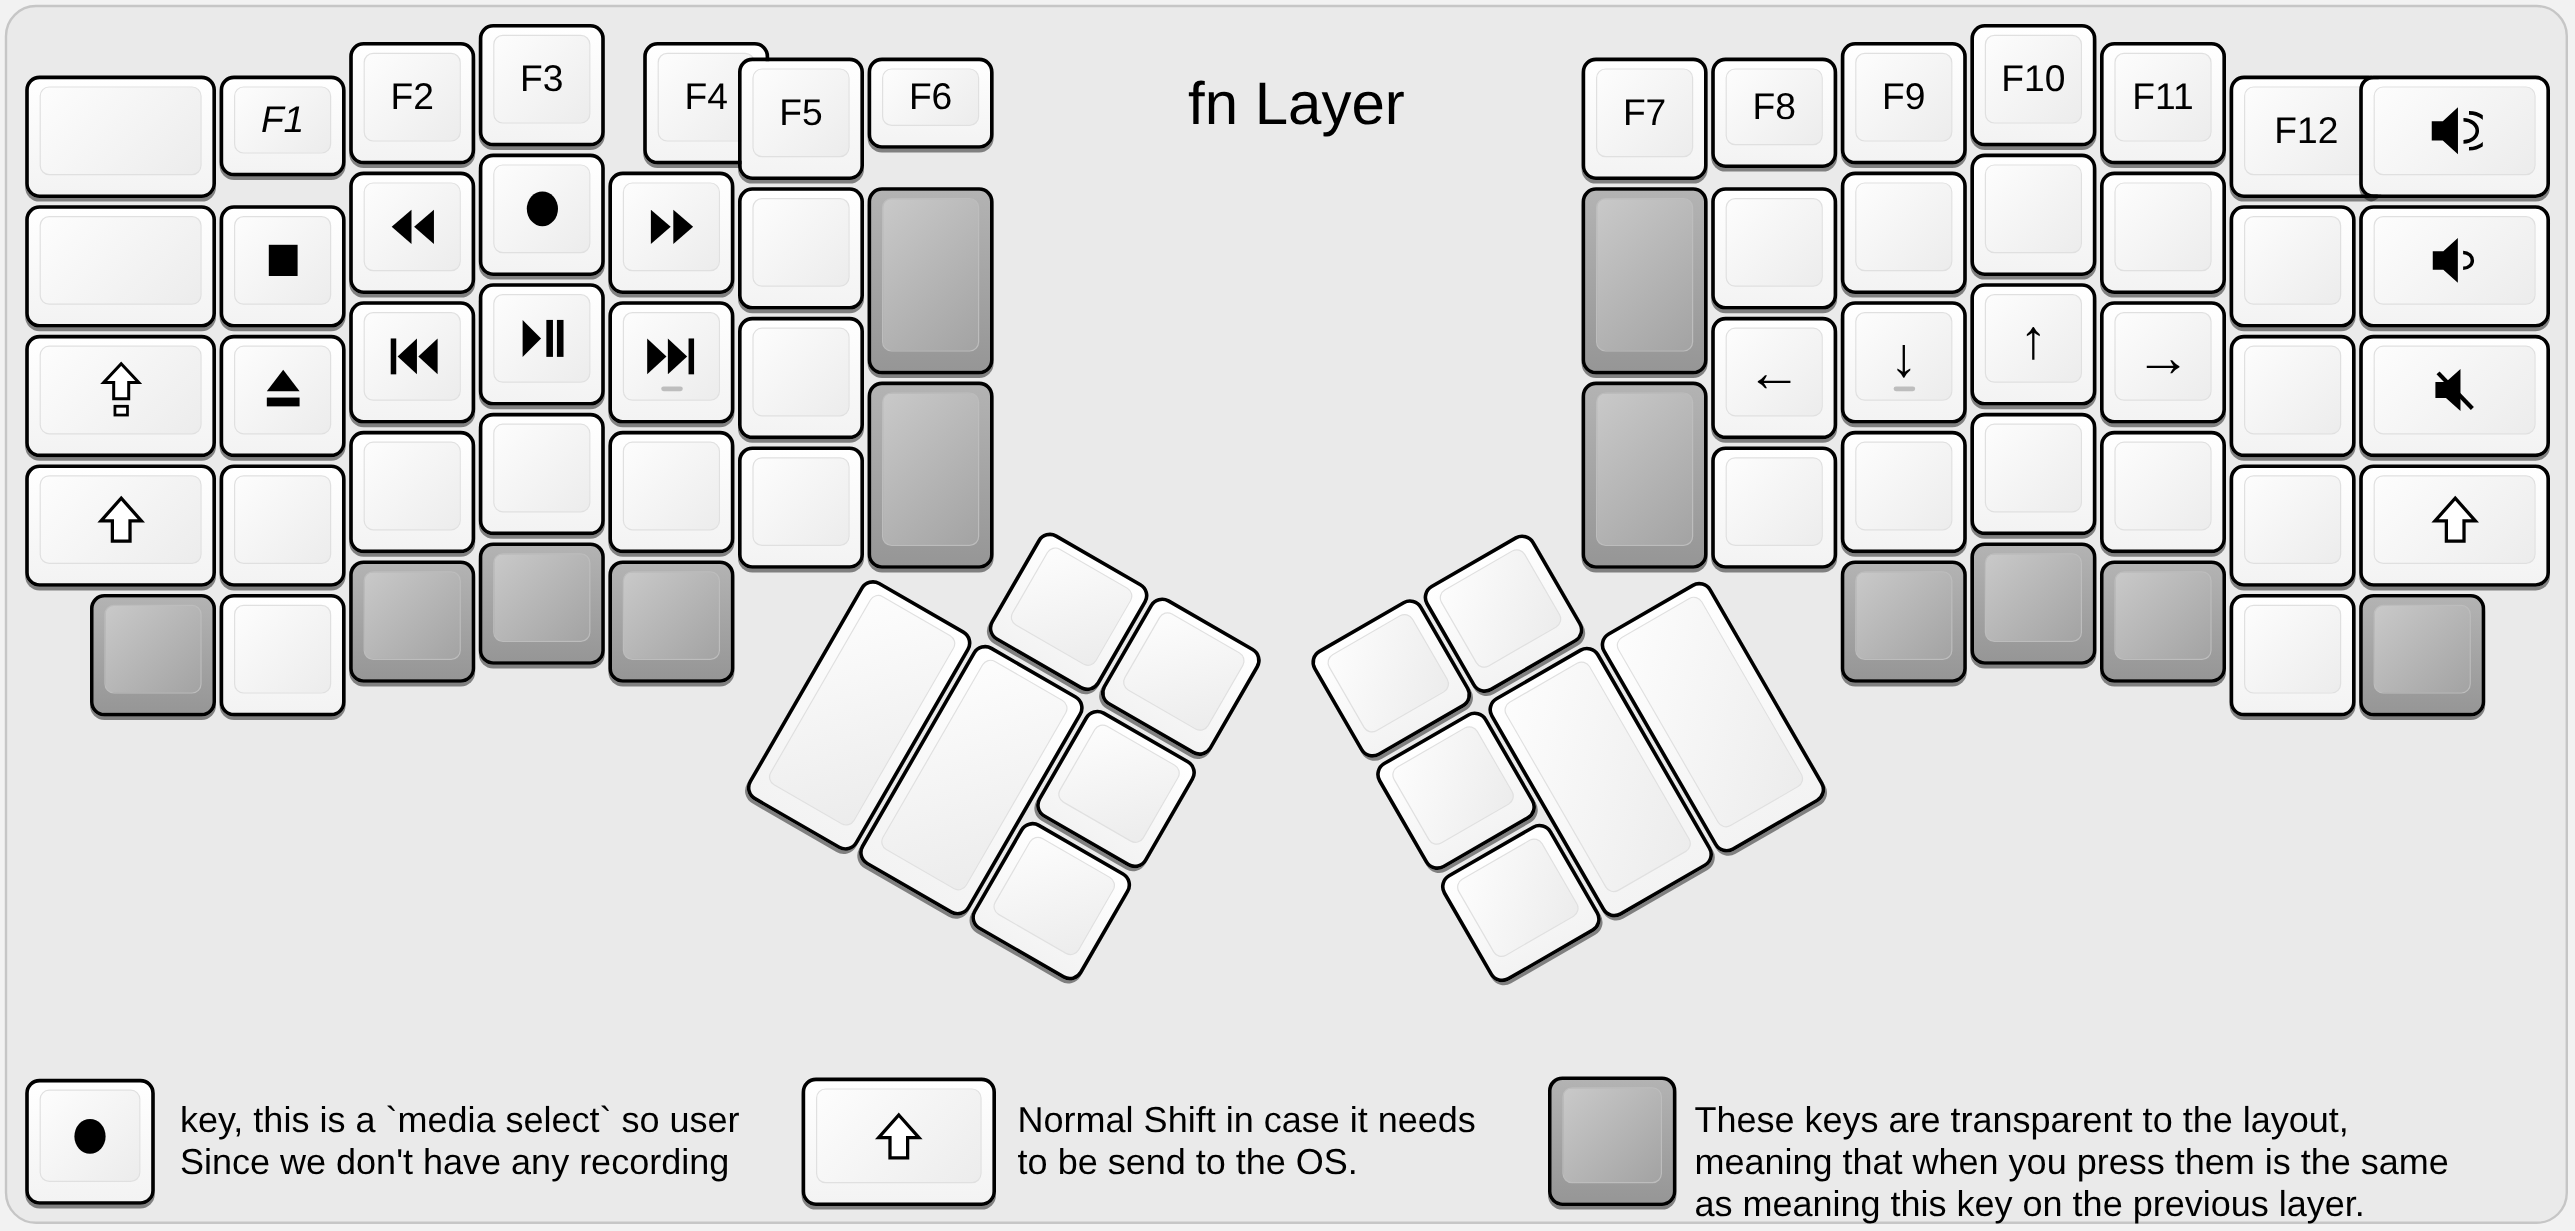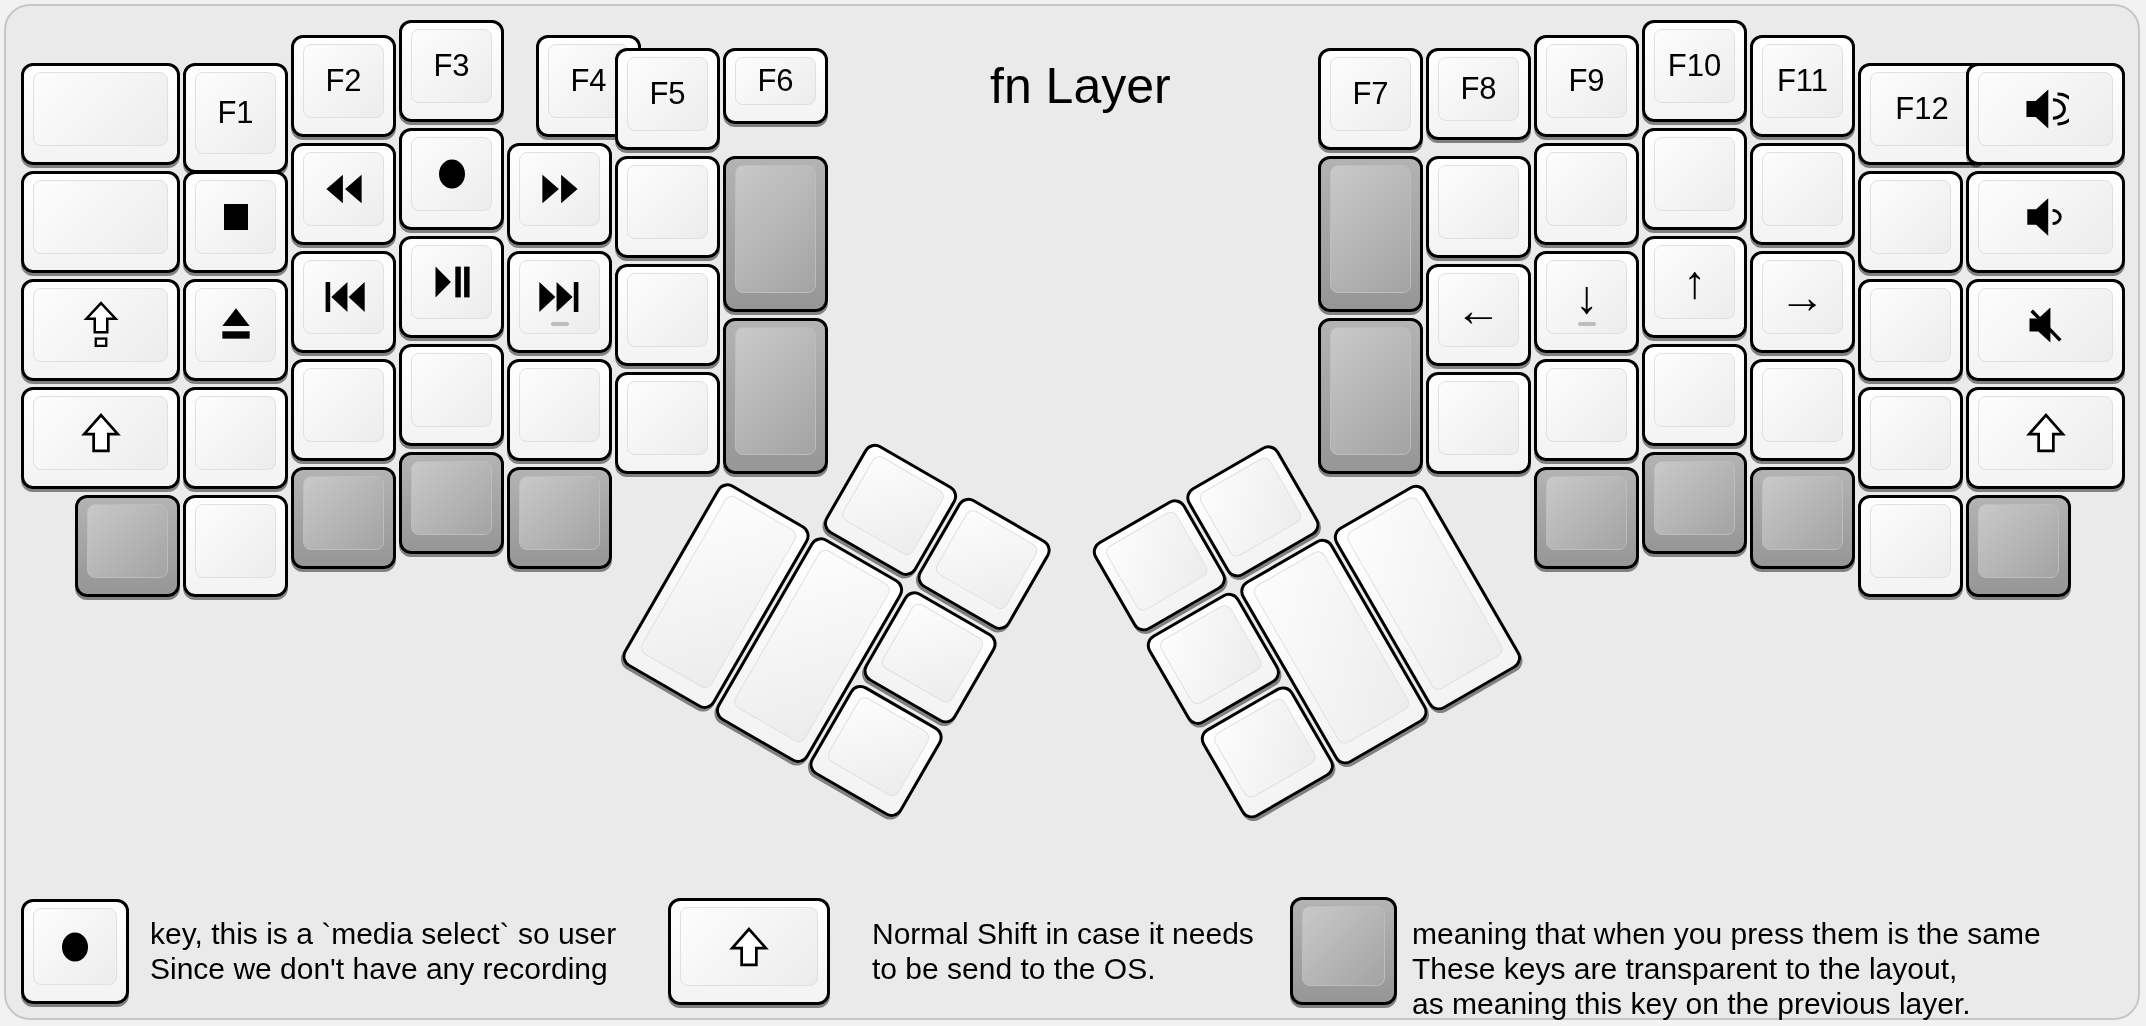--- a/index.html
+++ b/index.html
@@ -49,21 +49,21 @@
       </div>
       <div class="key" style="left: 21px; top: 387px; width: 159px; height: 102px;">
         <div class="cap">
           <span class="kicon">
             <svg viewBox="0 0 40 40" width="42" height="42" fill="#000">
               <polygon points="20,3 36,21 27,21 27,37 13,37 13,21 4,21" fill="#fff" stroke="#000" stroke-width="2.6" stroke-linejoin="miter"></polygon>
             </svg>
           </span>
         </div>
       </div>
-      <div class="key" style="left: 183px; top: 63px; width: 105px; height: 110px;">
+      <div class="key" style="left: 183px; top: 63px; width: 105px; height: 84px; font-style: italic;">
         <div class="cap">
           <span class="klabel">F1</span>
         </div>
       </div>
       <div class="key" style="left: 183px; top: 171px; width: 105px; height: 102px;">
         <div class="cap">
           <span class="kicon">
             <svg viewBox="0 0 40 40" width="40" height="40" fill="#000">
               <rect x="8" y="7" width="24" height="26"></rect>
             </svg>
@@ -414,26 +414,26 @@
       </div>
       <div class="key" style="left: 668px; top: 898px; width: 162px; height: 107px;">
         <div class="cap">
           <span class="kicon">
             <svg viewBox="0 0 40 40" width="42" height="42" fill="#000">
               <polygon points="20,3 36,21 27,21 27,37 13,37 13,21 4,21" fill="#fff" stroke="#000" stroke-width="2.6" stroke-linejoin="miter"></polygon>
             </svg>
           </span>
         </div>
       </div>
-      <div class="legend-text" style="left: 872px; top: 916px;">
+      <div class="legend-text" style="left: 848px; top: 916px;">
         <div>Normal Shift in case it needs</div>
         <div>to be send to the OS.</div>
       </div>
       <div class="key gray" style="left: 1290px; top: 897px; width: 107px; height: 108px;">
         <div class="cap"></div>
       </div>
       <div class="legend-text" style="left: 1412px; top: 916px;">
+        <div>These keys are transparent to the layout,</div>
         <div>meaning that when you press them is the same</div>
-        <div>These keys are transparent to the layout,</div>
         <div>as meaning this key on the previous layer.</div>
       </div>
     </div>
 </div>
 
 </body></html>

